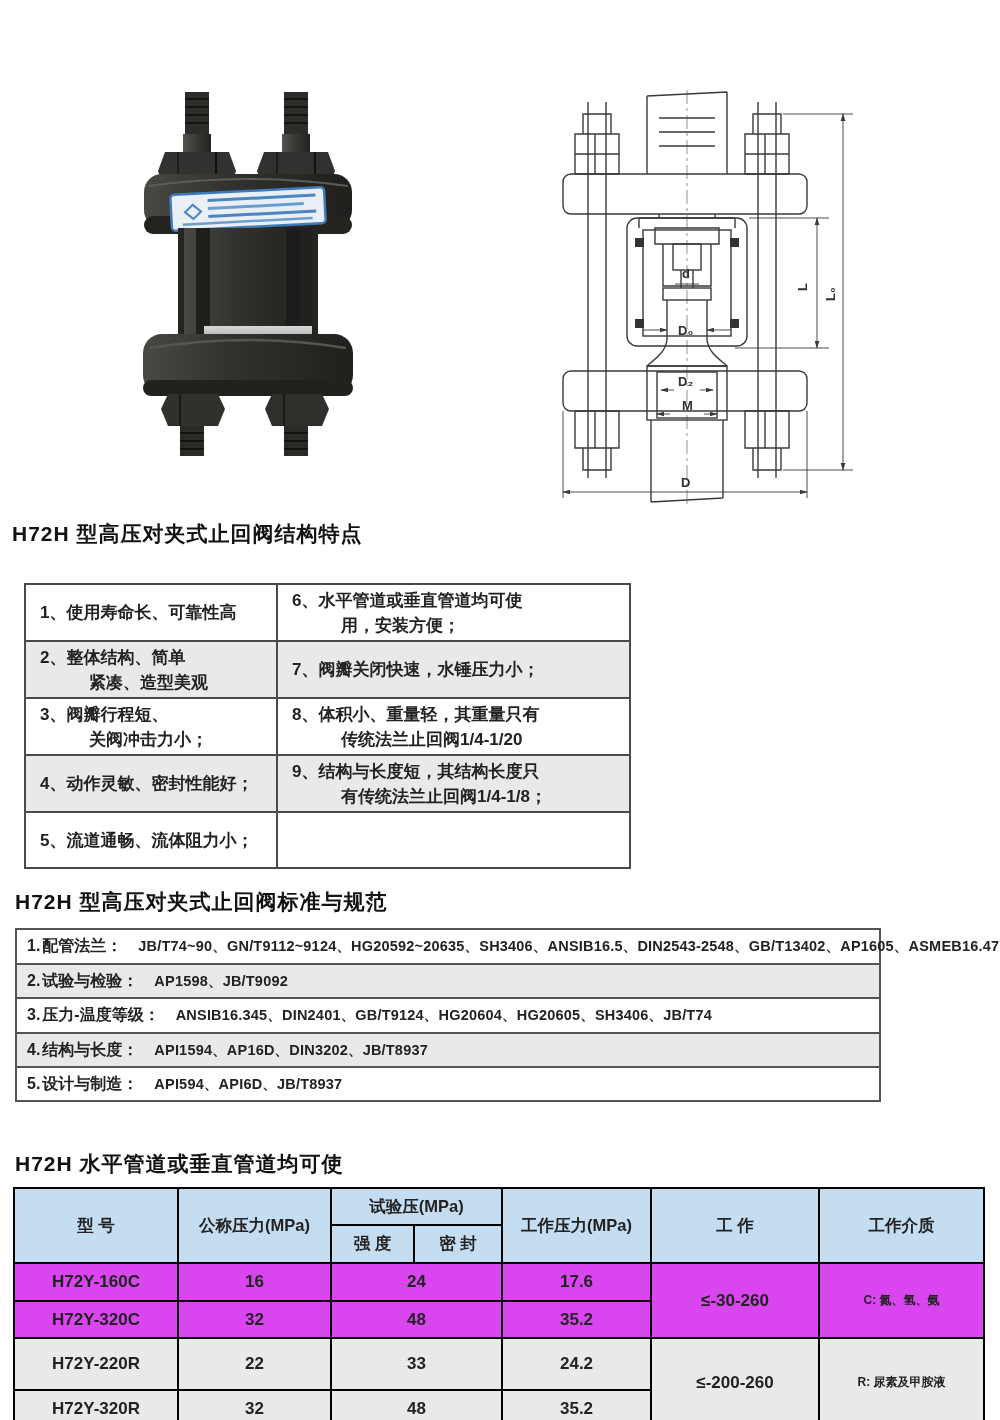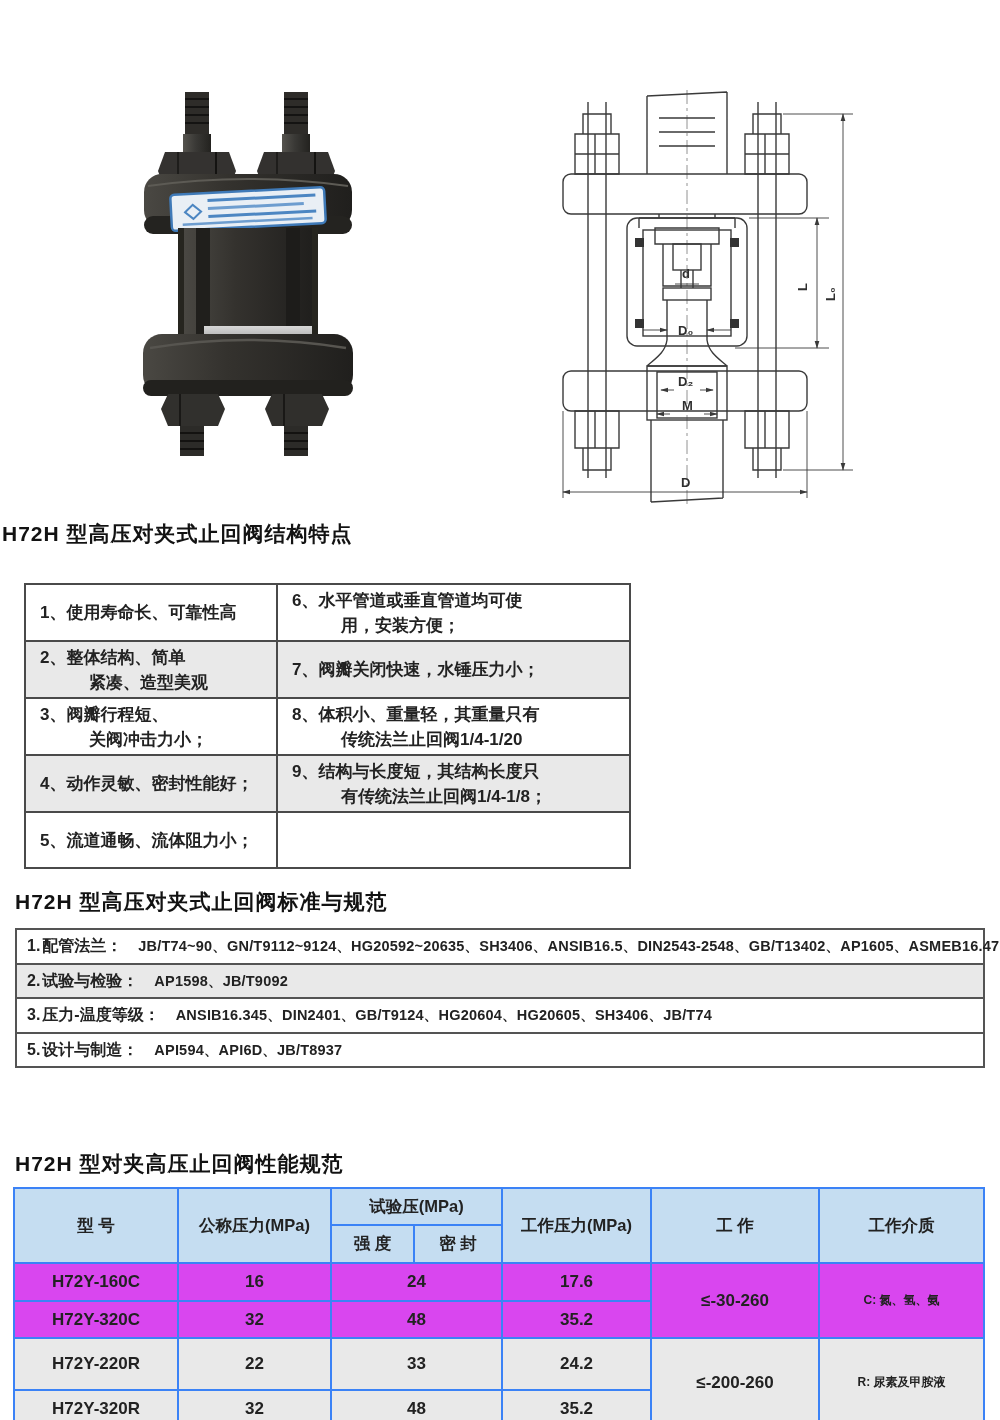--- a/index.html
+++ b/index.html
@@ -11,29 +11,29 @@
   
   table.doc{border-collapse:collapse;table-layout:fixed;}
   table.features{width:605px;border-radius:19px;}
   table.features td{border:2px solid #4a4a4a;vertical-align:middle;font-size:17px;font-weight:bold;color:#222;padding:0;}
   table.features td .ln{padding-left:14px;line-height:25px;white-space:nowrap;}
   table.features td .ln.ind{padding-left:63px;}
   tr.g td{background:#e9e9e9;}
   tr.w td{background:#ffffff;}
 
   
-  table.standards{width:970px;}
+  table.standards{width:866px;}
   table.standards td{border:2px solid #545454;vertical-align:middle;padding:0 0 0 10px;white-space:nowrap;}
   table.standards .num{font-size:16px;font-weight:bold;color:#222;}
   table.standards .lab{font-size:16px;font-weight:bold;color:#222;margin-left:2px;}
   table.standards .val{font-size:14.5px;font-weight:bold;color:#222;margin-left:16px;letter-spacing:0.2px;}
 
   
   table.perf{width:970px;}
-  table.perf td,table.perf th{border:2px solid #3b82f6;text-align:center;vertical-align:middle;font-weight:bold;color:#222;padding:0;}
+  table.perf td,table.perf th{border:2px solid #000000;text-align:center;vertical-align:middle;font-weight:bold;color:#222;padding:0;}
   table.perf th{background:#c5ddf1;font-size:16.5px;font-weight:bold;}
   table.perf td{font-size:17px;background:#d946ef;}
   table.perf tr.g td{background:#e9e9e9;}
   table.perf td.med{font-size:12px;}
 
   svg text{font-family:"Liberation Sans","DejaVu Sans",sans-serif;}
 </style>
 </head>
 <body>
 
@@ -212,21 +212,21 @@
       <text x="147" y="190">d</text>
       <text x="143" y="247">D₀</text>
       <text x="143" y="298">D₂</text>
       <text x="147" y="322">M</text>
       <text x="272" y="199" transform="rotate(-90 272 199)" text-anchor="middle">L</text>
       <text x="300" y="206" transform="rotate(-90 300 206)" text-anchor="middle">L₀</text>
       <text x="146" y="399">D</text>
     </g>
   </svg>
 
-  <div class="abs heading" style="left:2px;top:520px;">H72H 型高压对夹式止回阀结构特点</div>
+  <div class="abs heading" style="left:12px;top:520px;">H72H 型高压对夹式止回阀结构特点</div>
 
   <table class="doc features abs" style="left:24px;top:583px;">
     <colgroup>
         <col style="width:252px">
         <col style="width:353px">
       </colgroup>
     <tbody>
         <tr class="w" style="height:57px">
       <td>
             <div class="ln">1、使用寿命长、可靠性高</div>
@@ -285,29 +285,34 @@
     <tr class="g" style="height:34px">
       <td>
         <span class="num">2.</span><span class="lab">试验与检验：</span><span class="val">AP1598、JB/T9092</span>
       </td>
     </tr>
     <tr class="w" style="height:35px">
       <td>
         <span class="num">3.</span><span class="lab">压力-温度等级：</span><span class="val">ANSIB16.345、DIN2401、GB/T9124、HG20604、HG20605、SH3406、JB/T74</span>
       </td>
     </tr>
+    <tr class="g" style="height:34px">
+      <td>
+        <span class="num">4.</span><span class="lab">结构与长度：</span><span class="val">API1594、AP16D、DIN3202、JB/T8937</span>
+      </td>
+    </tr>
     <tr class="w" style="height:34px">
       <td>
         <span class="num">5.</span><span class="lab">设计与制造：</span><span class="val">API594、API6D、JB/T8937</span>
       </td>
     </tr>
   </tbody>
     </table>
 
-  <div class="abs heading" style="left:15px;top:1150px;">H72H 型对夹高压止回阀性能规范</div>
+  <div class="abs heading" style="left:15px;top:1150px;">H72H 水平管道或垂直管道均可使</div>
 
   <table class="doc perf abs" style="left:13px;top:1187px;">
     <colgroup>
       <col style="width:164px">
         <col style="width:153px">
         <col style="width:83px">
         <col style="width:88px">
       <col style="width:149px">
         <col style="width:168px">
         <col style="width:165px">

